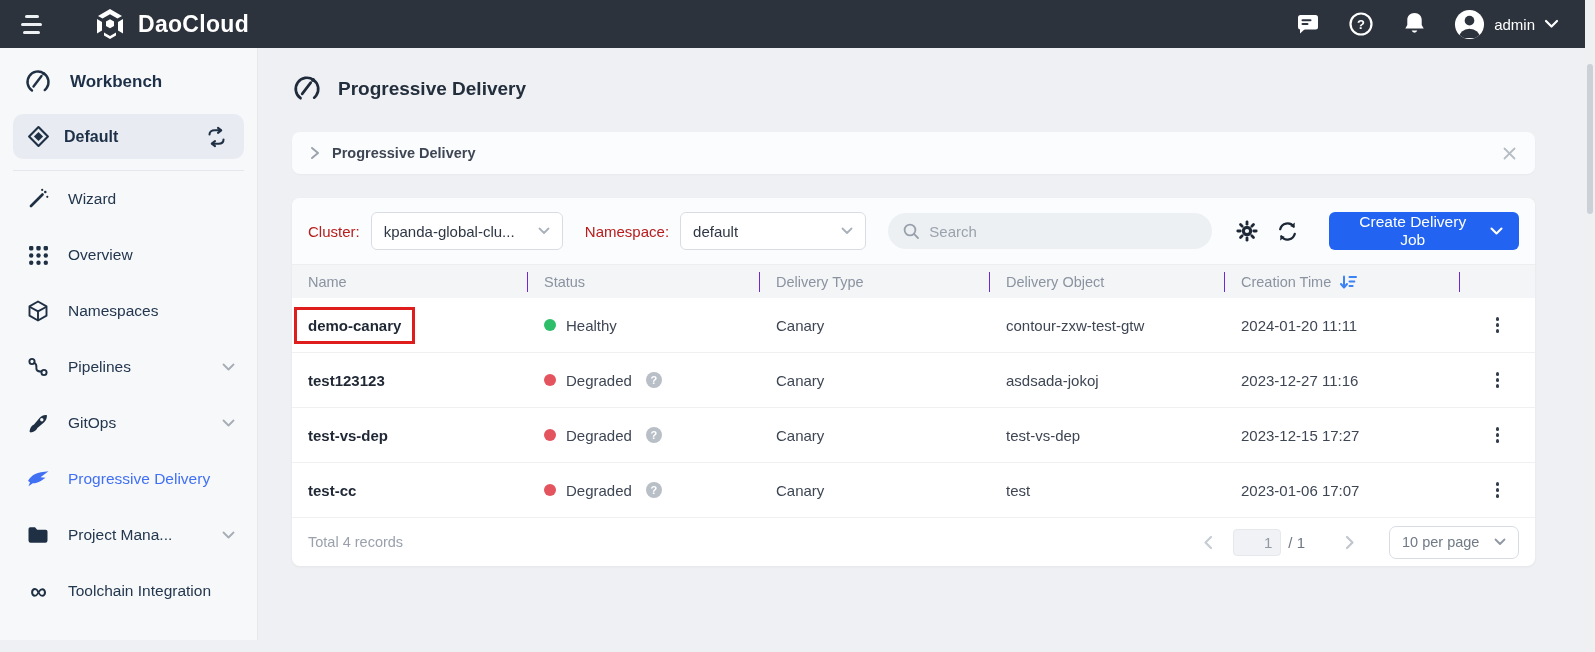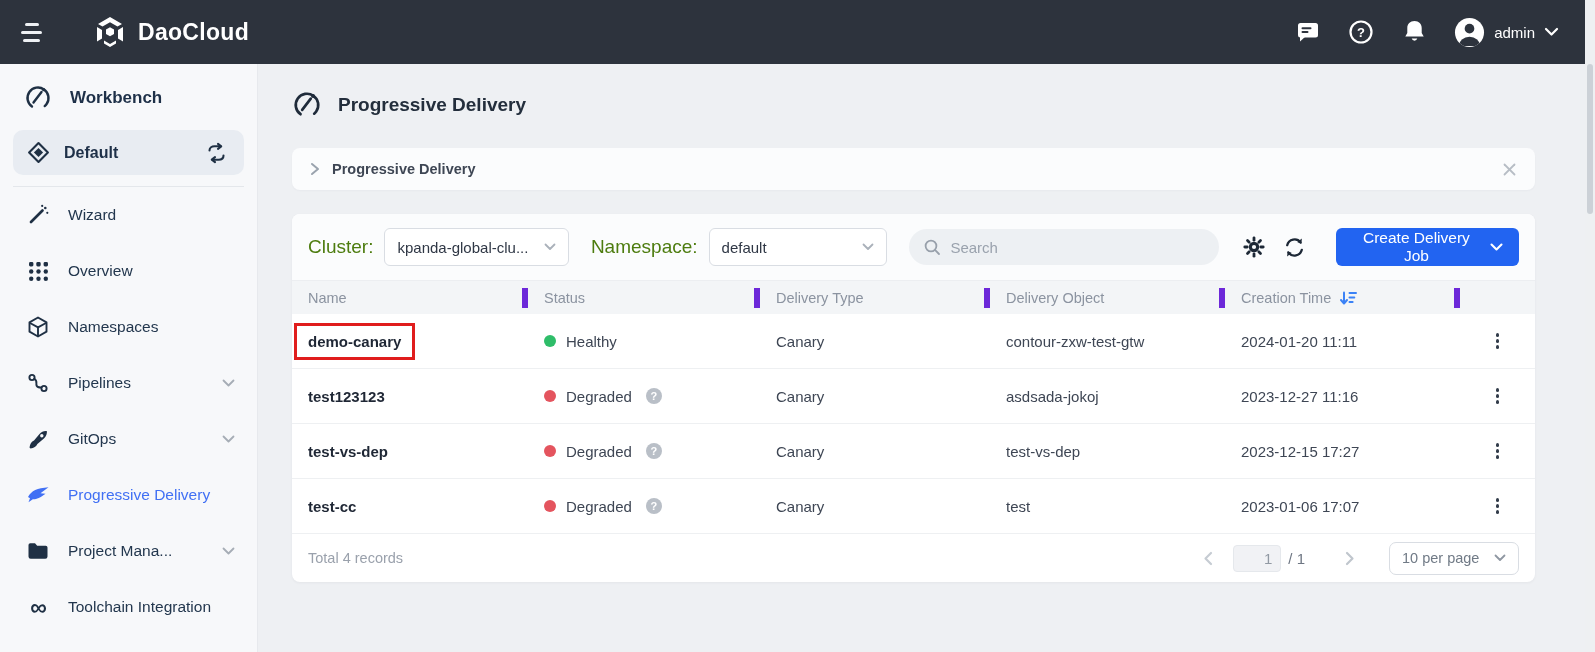--- a/index.html
+++ b/index.html
@@ -5,21 +5,21 @@
   * { box-sizing: border-box; margin: 0; padding: 0; }
   html,body { width:1595px; height:652px; overflow:hidden; }
   body {
     font-family: "Liberation Sans", "DejaVu Sans", sans-serif;
     background:#eef0f3; color:#273142;
     --accent:#2264f1; --healthy:#2ebd69; --degraded:#e4545e; --annotation:#e01d1d; --sort:#3b82f6;
   }
   svg { display:block; }
 
   
-  .topbar { height:64px; background:#2d333d; display:flex; align-items:center; padding:0 36px 0 20px; position:relative; z-index:5; }
+  .topbar { height:48px; background:#2d333d; display:flex; align-items:center; padding:0 36px 0 20px; position:relative; z-index:5; }
   .hamburger { width:30px; height:26px; display:flex; flex-direction:column; justify-content:center; gap:5px; cursor:pointer; }
   .hamburger i { display:block; height:3px; border-radius:2px; background:#eef1f4; }
   .hamburger i:nth-child(1){ width:14px; margin-left:5px; }
   .hamburger i:nth-child(2){ width:21px; margin-left:1px; }
   .hamburger i:nth-child(3){ width:17px; margin-left:3px; }
   .brand { display:flex; align-items:center; gap:10px; margin-left:42px; }
   .brand-name { color:#fff; font-size:23px; font-weight:bold; letter-spacing:.3px; }
   .topbar-right { margin-left:auto; display:flex; align-items:center; gap:27px; }
   .top-icon { width:26px; height:26px; display:flex; align-items:center; justify-content:center; cursor:pointer; }
   .userbox { display:flex; align-items:center; gap:9px; cursor:pointer; }
@@ -48,40 +48,40 @@
   
   .page-head { display:flex; align-items:center; gap:16px; }
   .page-title { font-size:19px; font-weight:bold; color:#232e3c; }
   .crumb-bar { margin-top:28px; height:42px; background:#fbfcfd; border-radius:8px; display:flex; align-items:center; padding:0 18px; box-shadow:0 1px 2px rgba(30,40,60,.03); }
   .crumb-text { font-size:14.5px; font-weight:bold; color:#3e4document654; color:#3e4654; margin-left:12px; }
   .crumb-close { margin-left:auto; cursor:pointer; display:flex; }
 
   
   .card { margin-top:24px; background:#fff; border-radius:8px; box-shadow:0 1px 3px rgba(30,40,60,.05); overflow:hidden; }
   .filter-row { display:flex; align-items:center; padding:14px 16px; background:#fbfcfd; }
-  .f-label { font-size:19px; color:#4d7c0f; margin-right:11px; }
+  .f-label { font-size:15px; color:#b91c1c; margin-right:11px; }
   .select { height:38px; border:1px solid #d9dde3; border-radius:6px; background:#fff; display:flex; align-items:center; padding:0 12px; cursor:pointer; }
   .select .val { font-size:15px; color:#2f3745; white-space:nowrap; overflow:hidden; }
   .select .sc { margin-left:auto; padding-left:10px; }
   .sel-cluster { width:196px; }
   .sel-namespace { width:190px; margin-right:0; }
   .gap22 { width:22px; flex:none; }
   .search-pill { width:330px; height:36px; background:#edf0f3; border-radius:18px; display:flex; align-items:center; padding:0 14px; margin-left:22px; }
   .search-pill input { border:none; outline:none; background:transparent; font-size:15px; color:#3a4250; margin-left:9px; width:100%; font-family:inherit; }
   .search-pill input::placeholder { color:#9aa2ad; }
   .tool-ic { margin-left:24px; cursor:pointer; color:#1d2836; display:flex; }
   .tool-ic + .tool-ic { margin-left:18px; }
   .spacer { flex:1; }
   .create-btn { margin-left:30px; height:38px; background:var(--accent); border:none; border-radius:6px; color:#fff; font-size:15.5px; font-family:inherit; display:flex; align-items:center; padding:0 16px 0 18px; cursor:pointer; }
   .create-btn .cv { margin-left:11px; display:flex; }
 
   
   .tgrid { display:grid; grid-template-columns:236px 232px 230px 235px 235px 1fr; align-items:center; }
   .thead { background:#f3f5f7; border-top:1px solid #eceef1; height:34px; }
-  .thead .th { font-size:14.5px; color:#8b93a0; padding-left:16px; height:20px; display:flex; align-items:center; border-right:6px solid #6d28d9; }
+  .thead .th { font-size:14.5px; color:#8b93a0; padding-left:16px; height:20px; display:flex; align-items:center; border-right:1px solid #6d28d9; }
   .thead .th.last { border-right:none; }
   .thead .th .sort { margin-left:9px; }
   .trow { height:55px; border-bottom:1px solid #eef0f2; background:#fff; }
   .td { padding-left:16px; font-size:15px; color:#3e4654; white-space:nowrap; }
   .td.name { font-weight:bold; color:#1f2735; }
   .ann { display:inline-block; border:3px solid var(--annotation); padding:7px 11px; margin-left:-14px; }
   .status-cell { display:flex; align-items:center; gap:10px; }
   .dot { width:12px; height:12px; border-radius:50%; flex:none; }
   .dot.ok { background:var(--healthy); }
   .dot.bad { background:var(--degraded); }

